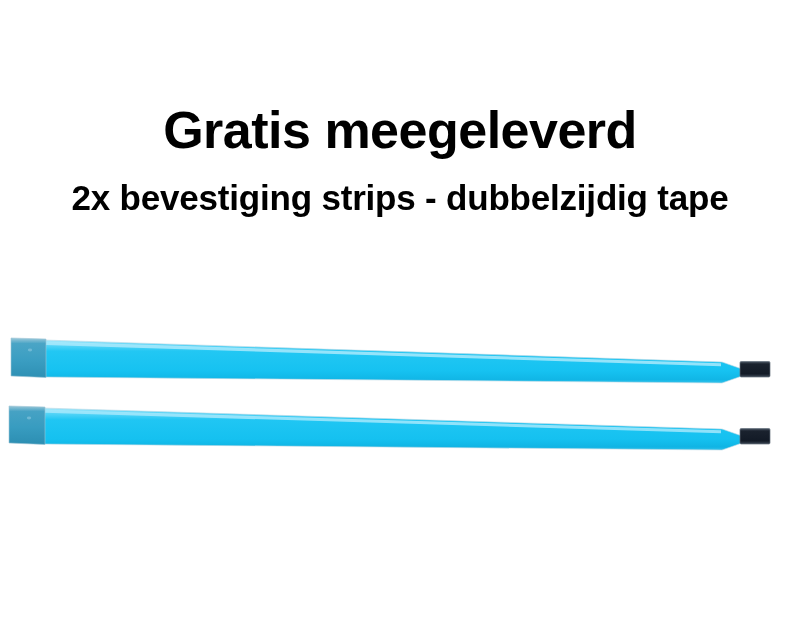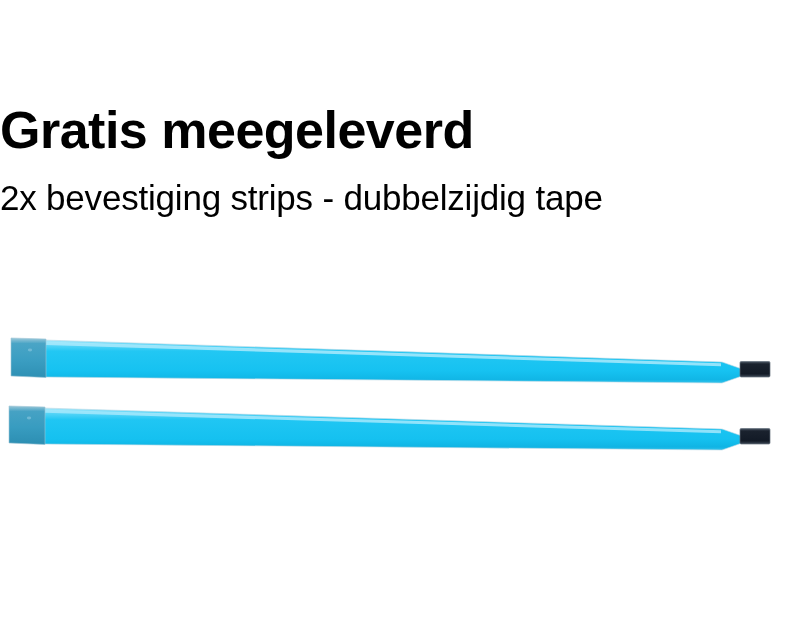--- a/index.html
+++ b/index.html
@@ -15,33 +15,34 @@
     overflow: hidden;
     font-family: "Liberation Sans", sans-serif;
   }
 
   
   .headline-block {
     position: absolute;
     left: 0;
     top: 100px;
     width: 800px;
+    text-align: center;
   }
   .headline {
     font-family: "Liberation Sans", sans-serif;
     font-weight: bold;
     font-size: 52px;
     line-height: 60px;
     color: #000000;
     letter-spacing: -0.5px;
     white-space: nowrap;
   }
   .subheadline {
     font-family: "Liberation Sans", sans-serif;
-    font-weight: normal;
+    font-weight: bold;
     font-size: 35px;
     line-height: 44px;
     color: #000000;
     letter-spacing: -0.2px;
     margin-top: 16px;
     white-space: nowrap;
   }
 
   
   .strips-area {

